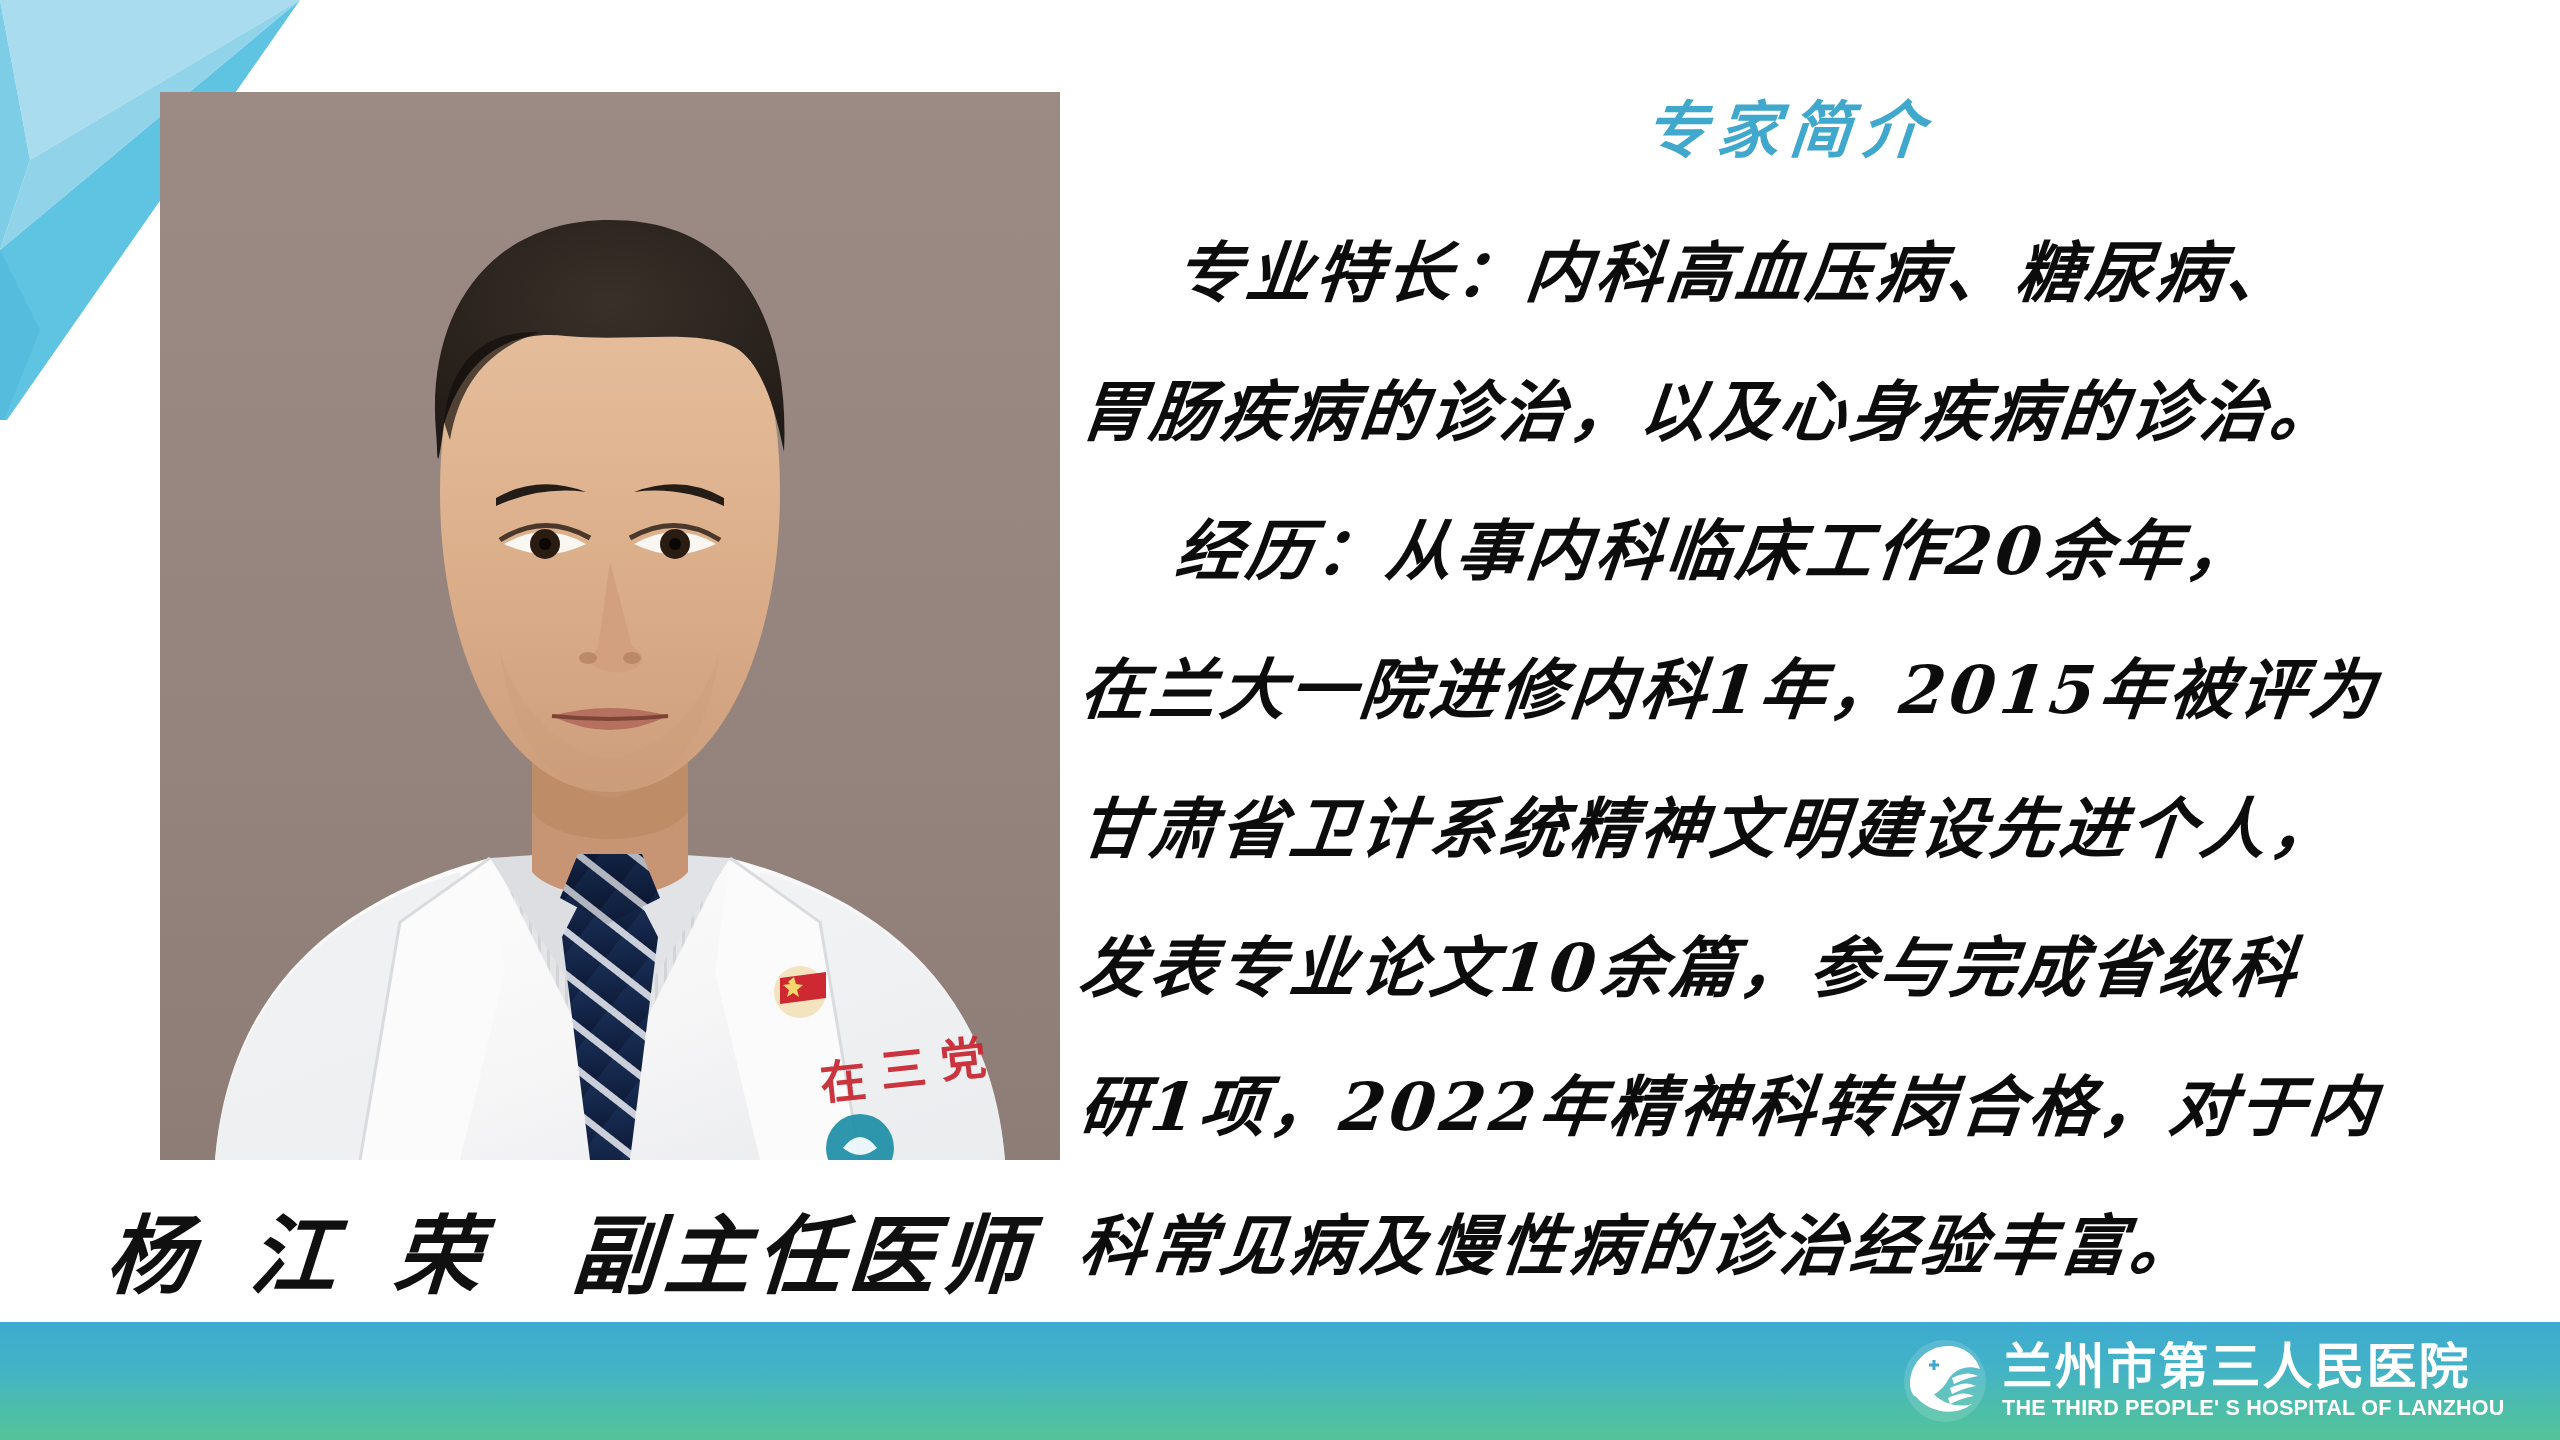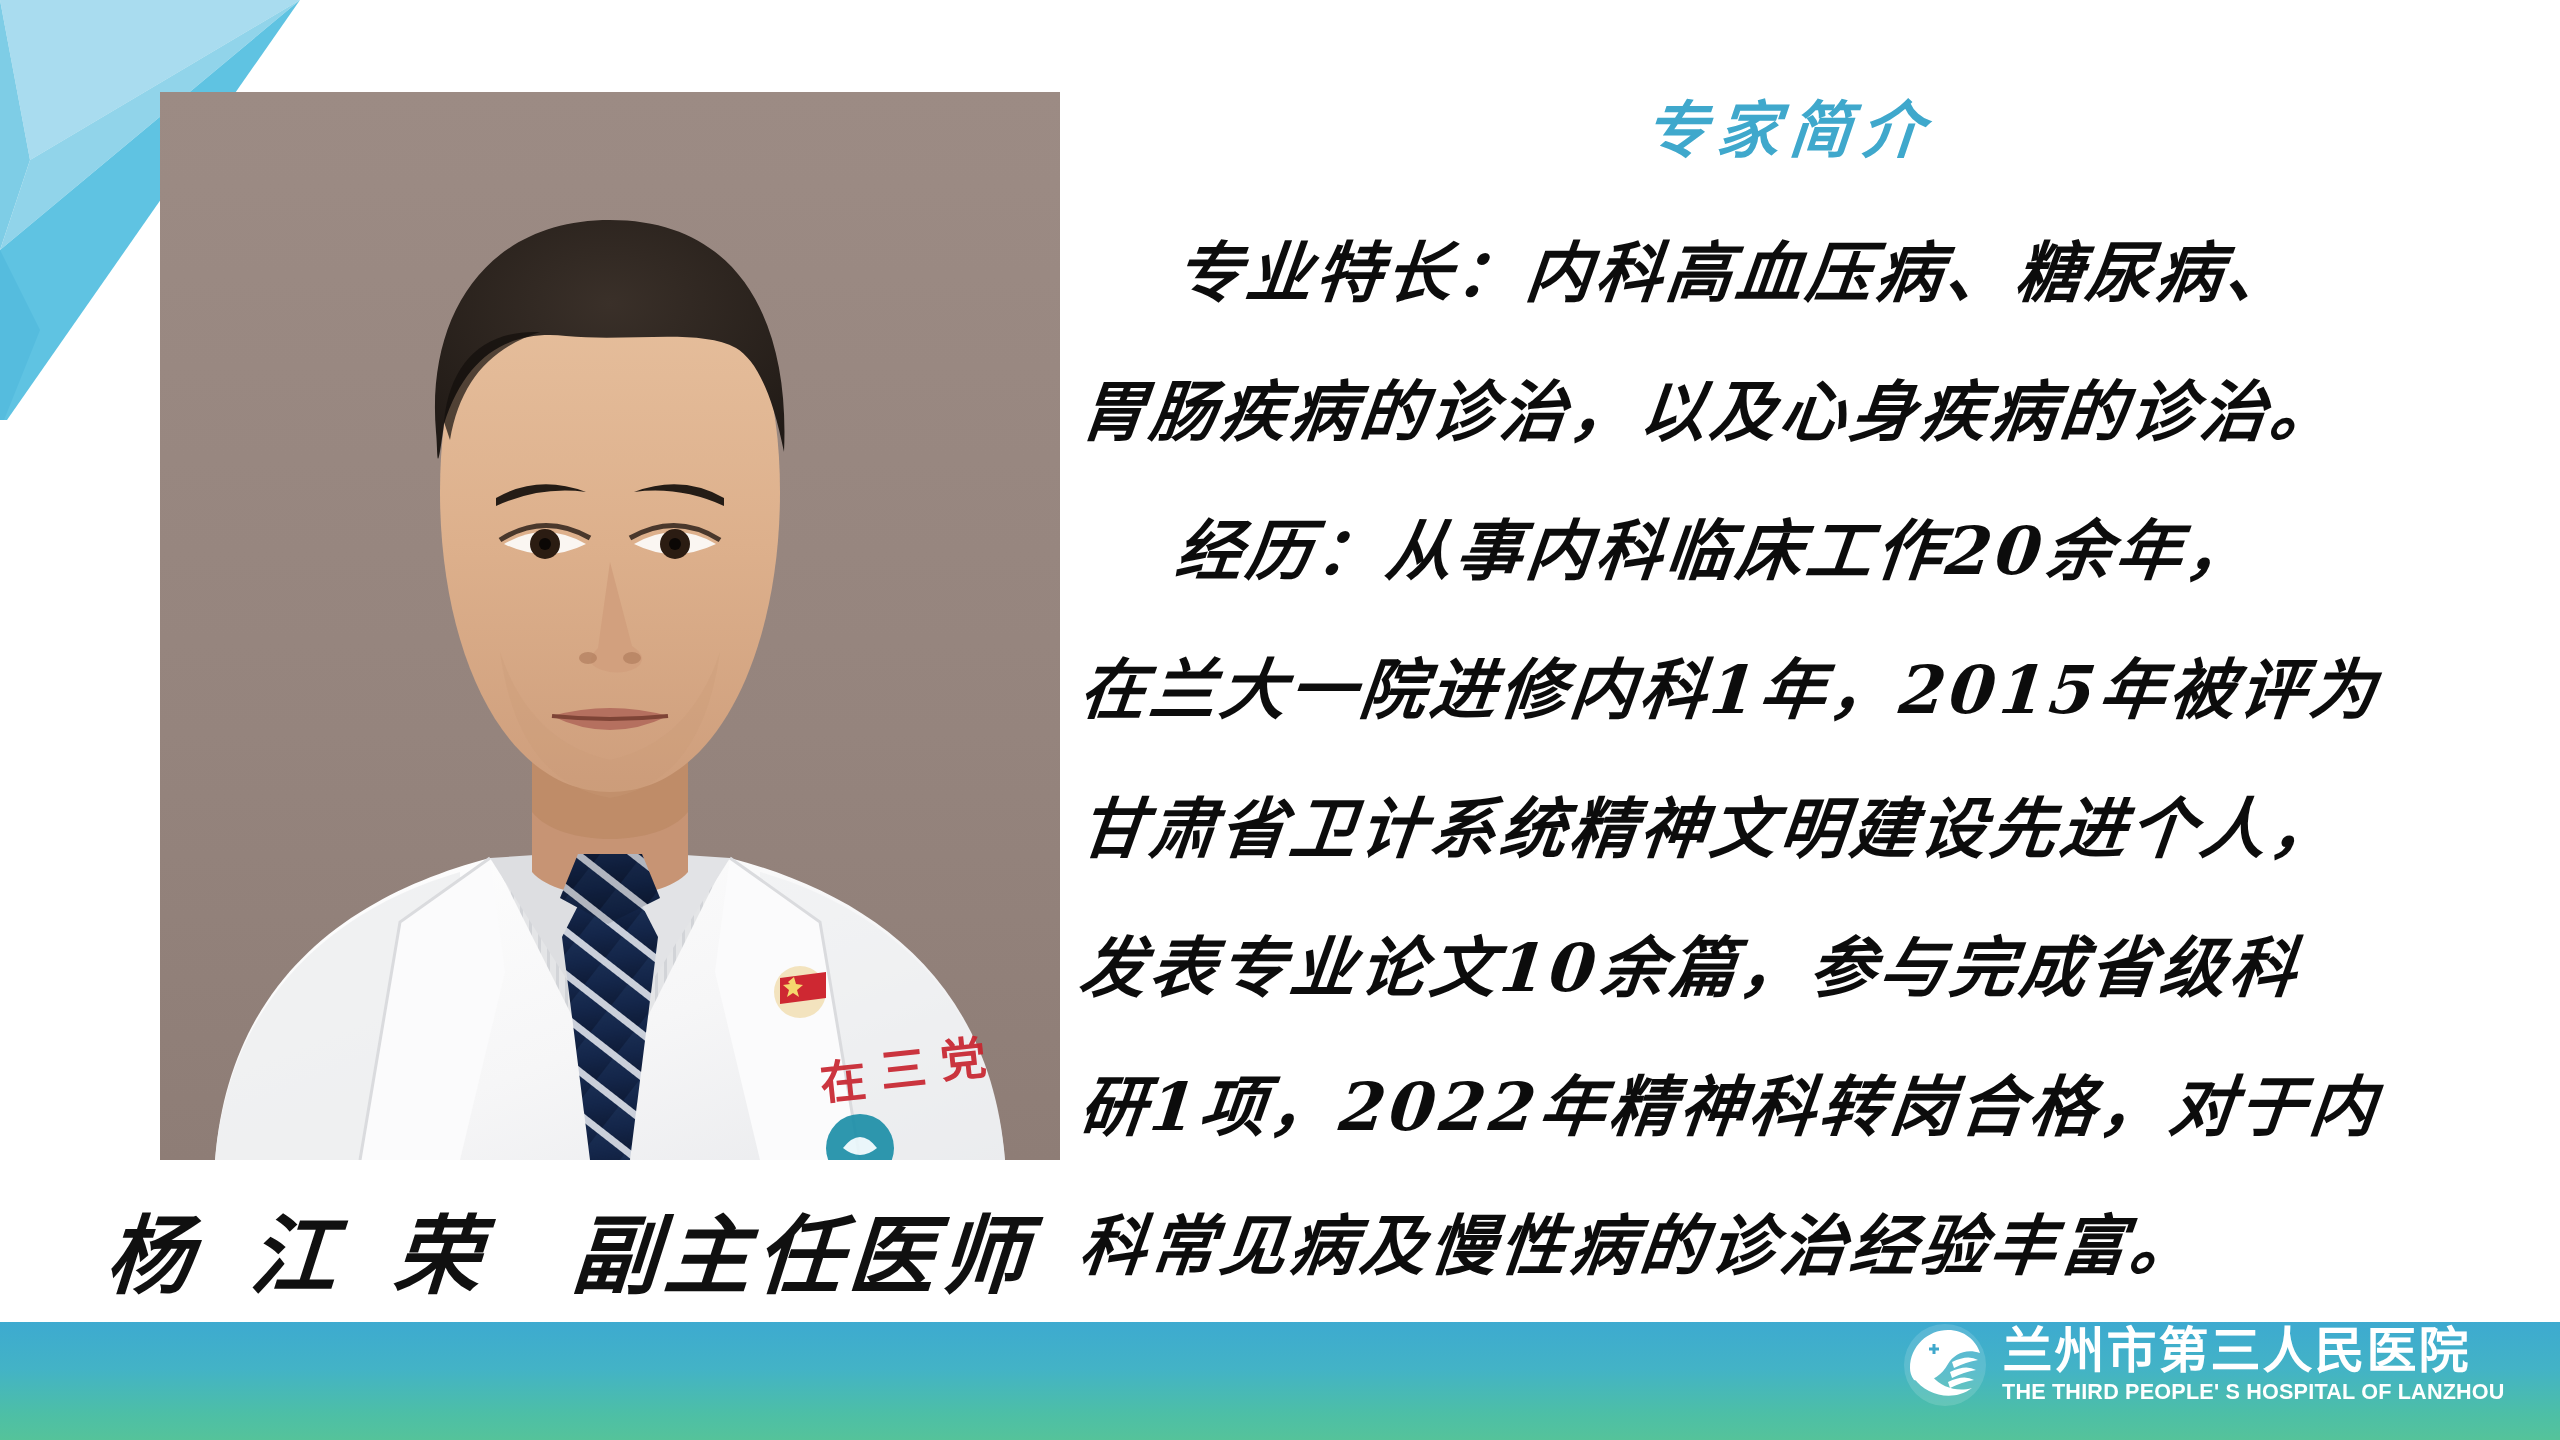--- a/index.html
+++ b/index.html
@@ -107,21 +107,21 @@
 
   
   .footer-bar {
     position: absolute;
     left: 0;
     bottom: 0;
     width: 2560px;
     height: 118px;
     background: linear-gradient(180deg, #3DAAD0 0%, #43B3C6 40%, #4DBFA6 78%, #55C39A 100%);
     display: flex;
-    align-items: flex-start;
+    align-items: center;
     justify-content: flex-end;
   }
   .brand {
     display: flex;
     align-items: center;
     margin-right: 34px;
   }
   .brand-mark {
     width: 86px;
     height: 86px;

